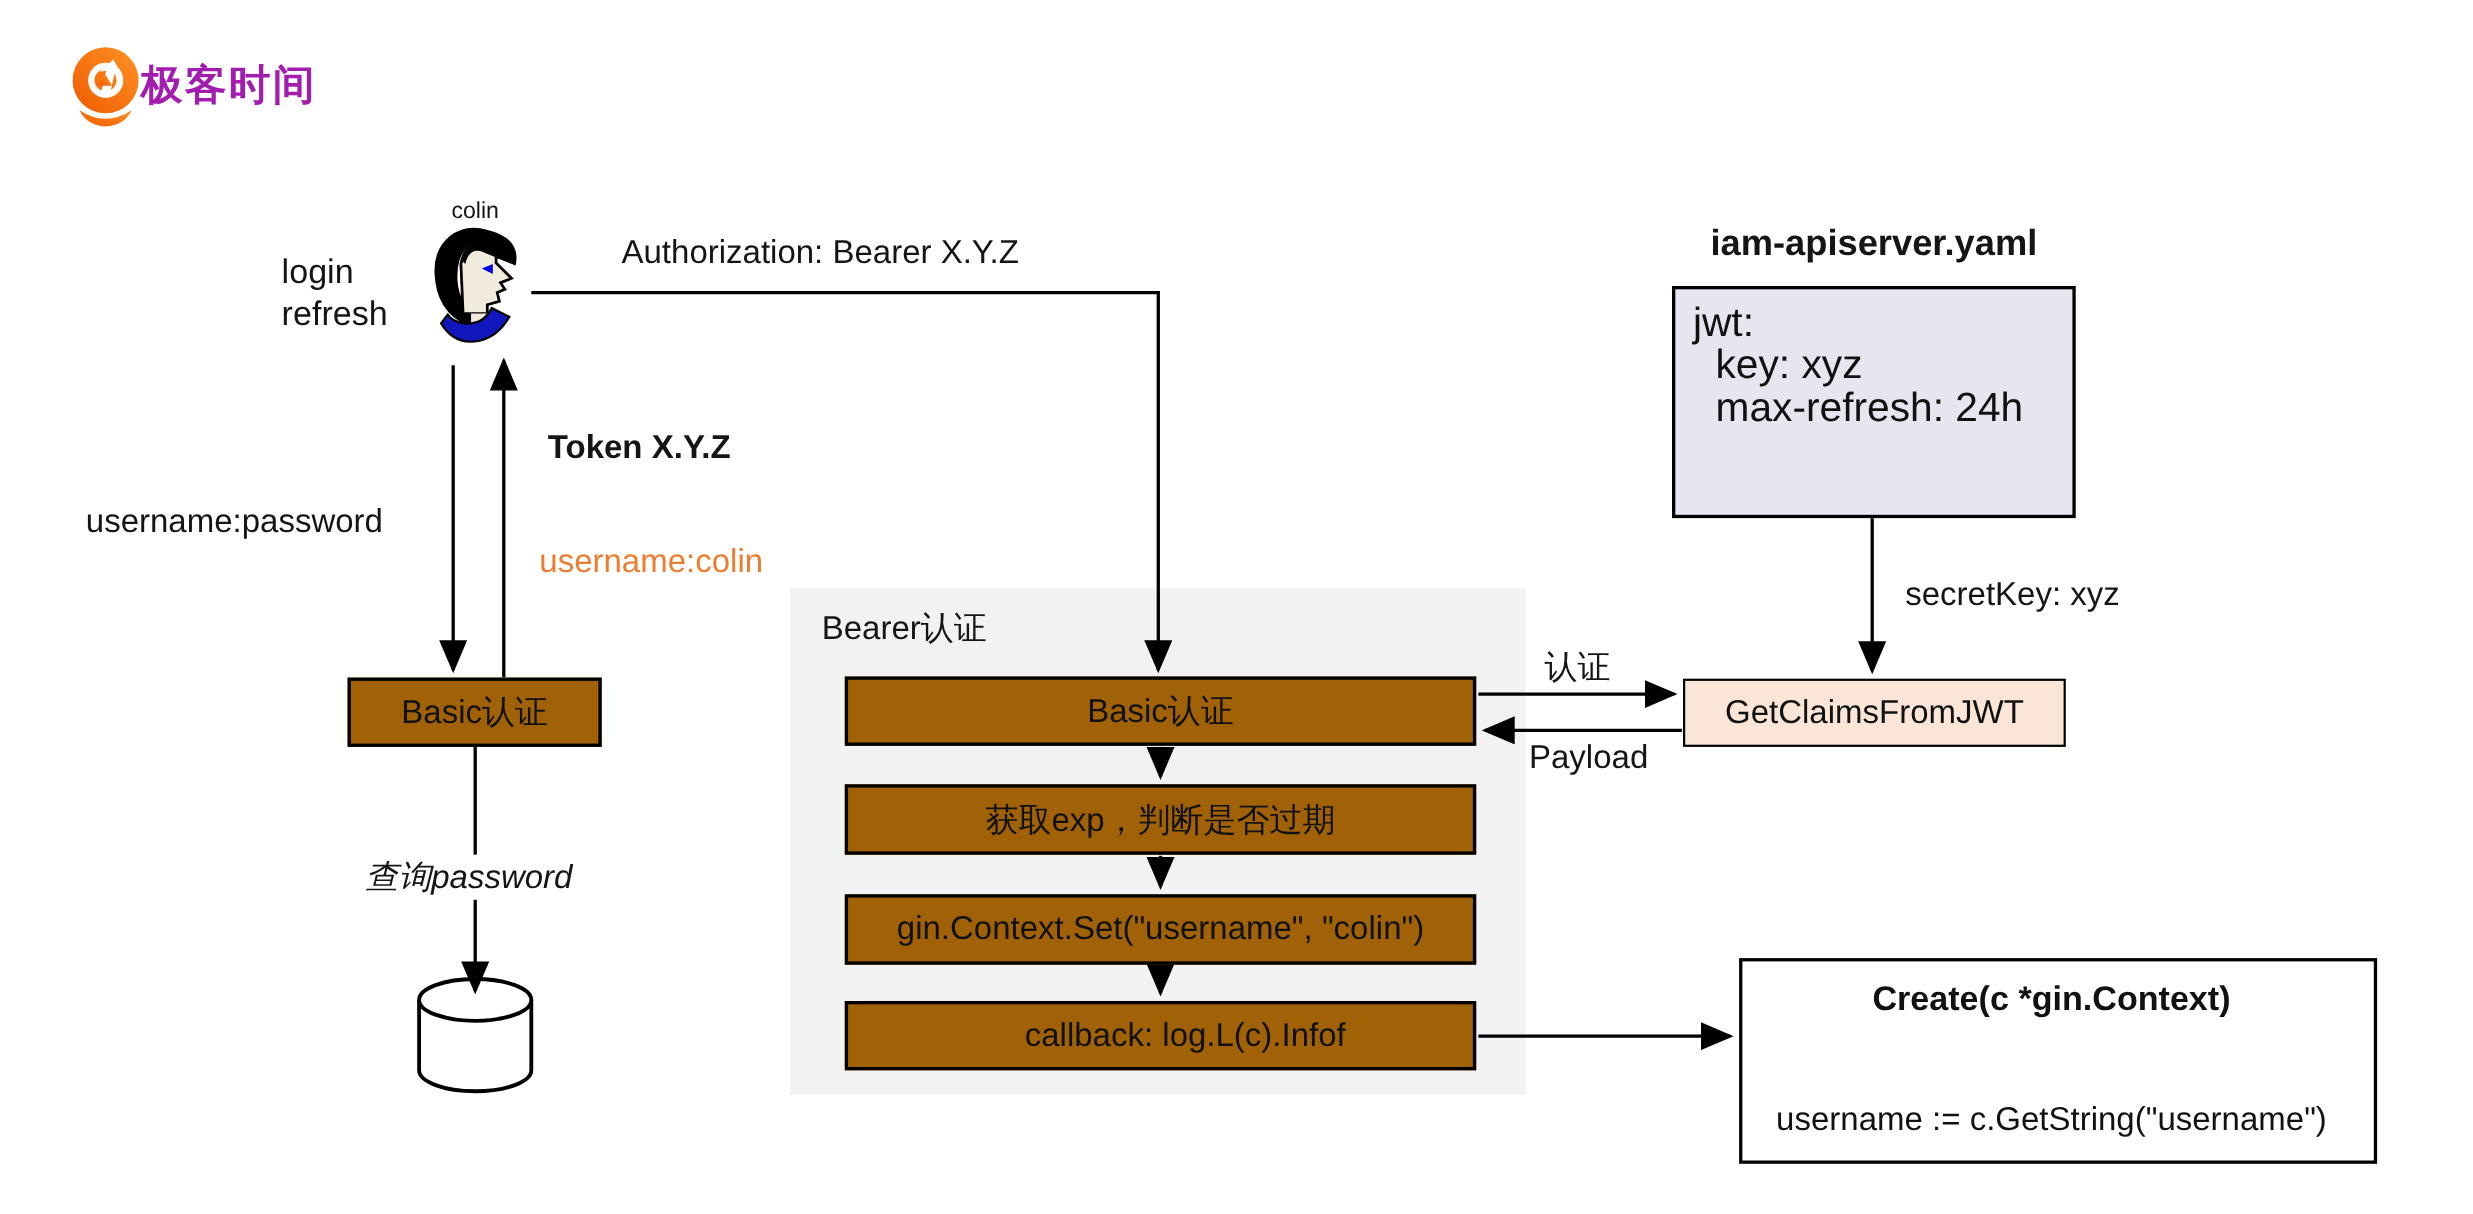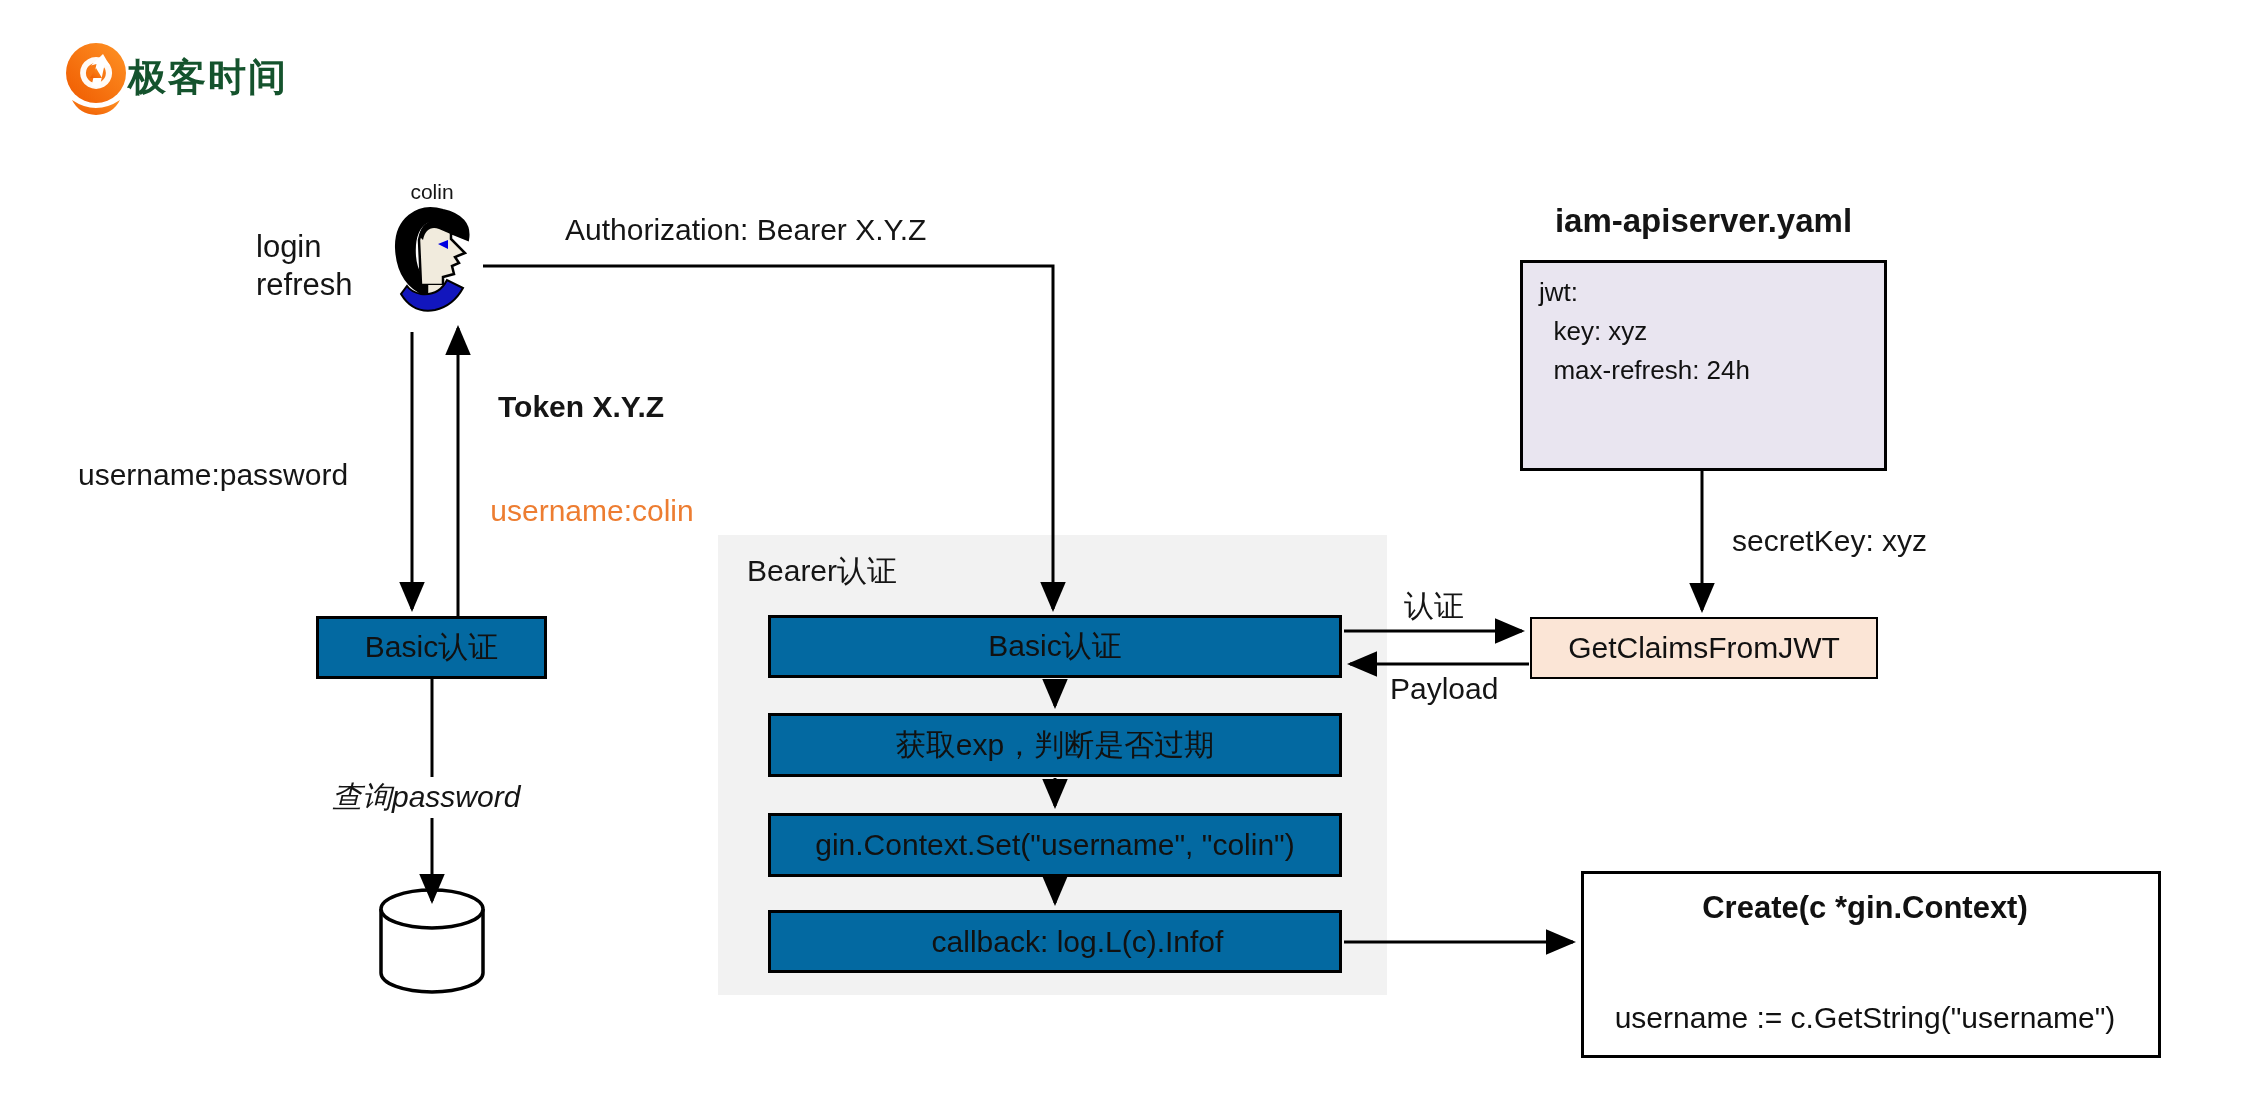--- a/index.html
+++ b/index.html
@@ -5,44 +5,44 @@
   html,body{margin:0;padding:0;background:#ffffff;}
   .canvas{
     position:relative;width:2248px;height:1104px;background:#ffffff;overflow:hidden;
     font-family:"Liberation Sans",sans-serif;color:#111;
   }
   .abs{position:absolute;}
   .label{font-size:30px;color:#151515;white-space:nowrap;}
   .label-bold{font-weight:bold;}
   .orange-block{color:#ED7D31;text-align:center;font-size:30px;line-height:38px;white-space:nowrap;}
   .node{
-    box-sizing:border-box;border:3px solid #000;background:#0369a1;
+    box-sizing:border-box;border:3px solid #000;background:#a16207;
     display:flex;align-items:center;justify-content:center;
     font-size:30px;white-space:nowrap;z-index:4;
   }
   .panel{background:#F2F2F2;z-index:1;}
   .panel-title{font-size:30px;color:#151515;z-index:4;}
   .yaml-box{
     box-sizing:border-box;border:3px solid #000;background:#E9E5F0;
-    padding:10px 0 0 16px;font-size:26px;line-height:39px;z-index:4;
+    padding:10px 0 0 16px;font-size:37px;line-height:39px;z-index:4;
   }
   .yaml-box .yline{white-space:pre;}
   .claims-box{background:#FBE5D6;}
   .create-box{
     box-sizing:border-box;border:3px solid #000;background:#fff;z-index:4;
     display:flex;flex-direction:column;align-items:center;justify-content:space-between;
     padding:16px 20px 20px 8px;
   }
   .create-title{font-size:31px;font-weight:bold;white-space:nowrap;}
   .create-body{font-size:30px;white-space:nowrap;}
   .wbg{background:#fff;padding:0 6px;z-index:4;}
   svg{display:block;}
   .lines-layer{z-index:3;pointer-events:none;}
   .art-layer{z-index:2;}
-  .brand-text{font-size:38px;font-weight:700;color:#14532d;letter-spacing:2px;white-space:nowrap;}
+  .brand-text{font-size:38px;font-weight:700;color:#a21caf;letter-spacing:2px;white-space:nowrap;}
   .small-name{font-size:21px;color:#151515;text-align:center;}
   .two-line{font-size:31px;line-height:38px;color:#151515;}
 </style>
 </head>
 <body>
 
 <div class="canvas">
 
   <svg class="abs" style="left:63px;top:42px;" width="66" height="74" viewBox="0 0 66 74">
     <defs>

